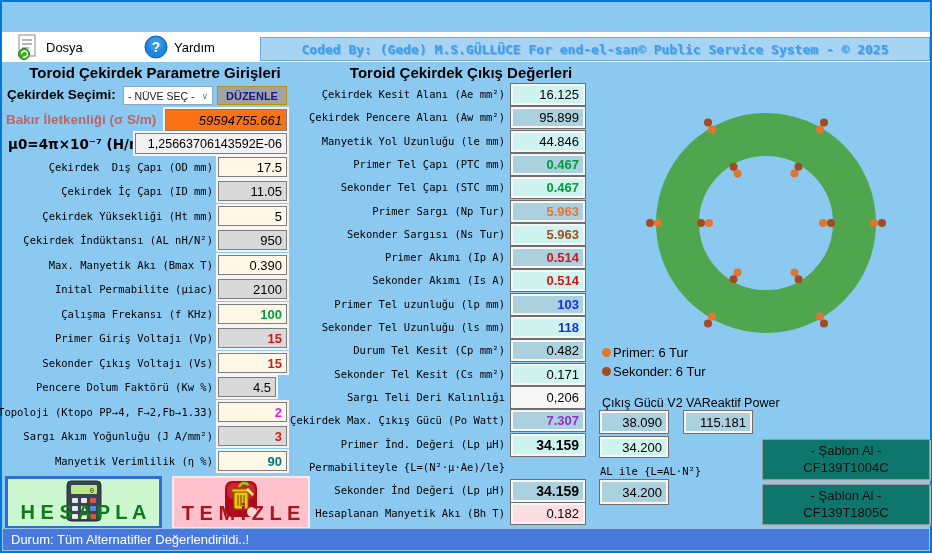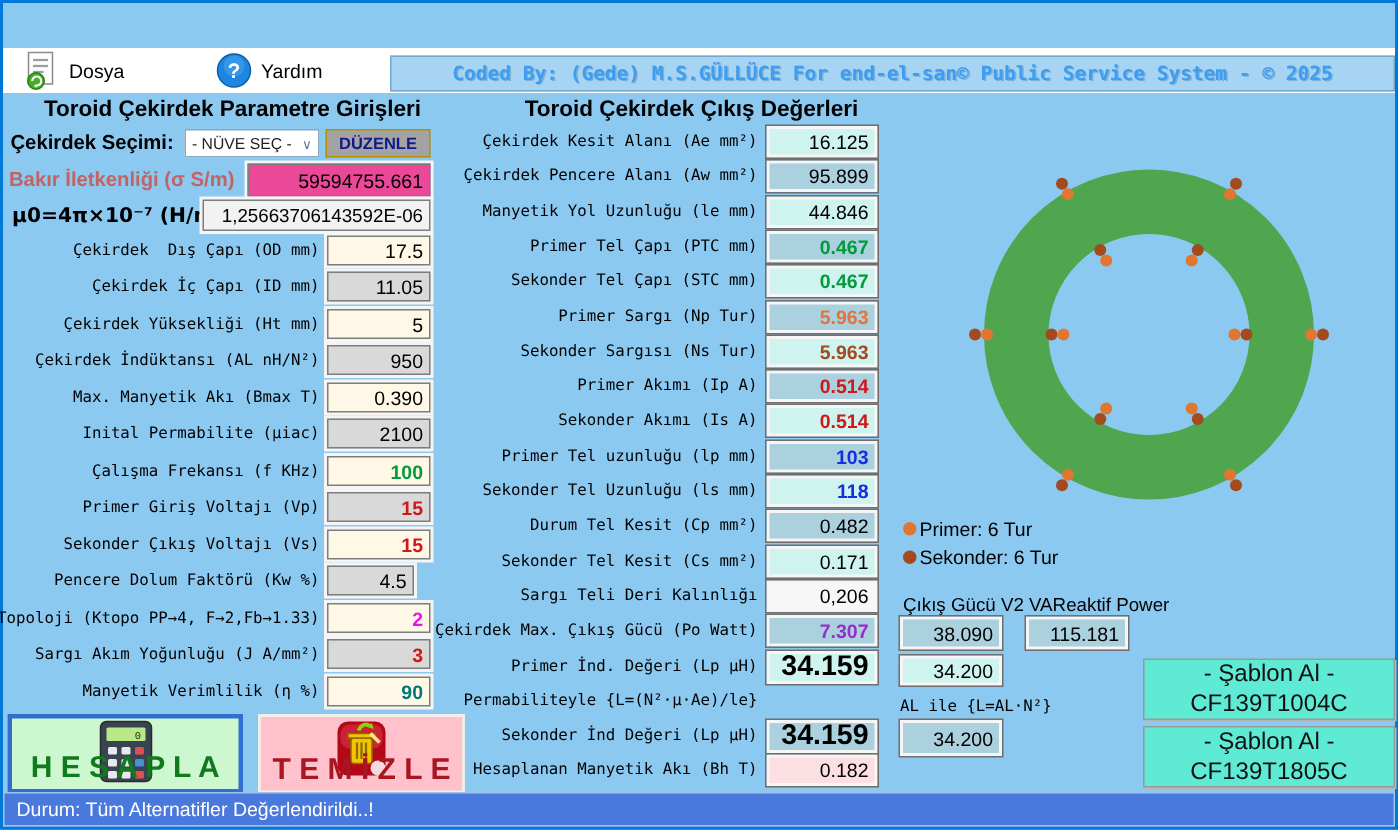--- a/index.html
+++ b/index.html
@@ -24,51 +24,51 @@
           text-shadow:1px 1px 0 rgba(46,110,170,.35);white-space:nowrap;}
   
   .hdr{position:absolute;font-weight:bold;font-size:15px;color:#000;display:flex;justify-content:center;white-space:nowrap;}
   
   .ml{position:absolute;display:flex;justify-content:flex-end;align-items:center;height:20px;
       font-family:"DejaVu Sans Mono",monospace;font-size:10.5px;color:#000;white-space:pre;}
   
   .fld{position:absolute;display:flex;align-items:center;justify-content:flex-end;
        padding:0 4px;font-size:13px;color:#000;box-sizing:border-box;white-space:nowrap;}
   .in{border:1px solid #7d7d7d;box-shadow:0 0 0 2px #f5f5f5;background:#FFF8E7;}
-  .bg-gy{background:#D9D9D9;} .bg-pinkin{background:#ec4899;} .bg-wt{background:#F2F2F2;}
+  .bg-gy{background:#D9D9D9;} .bg-pinkin{background:#f97316;font-style:italic;} .bg-wt{background:#F2F2F2;}
   .out{border:2px solid #f6f6f6;outline:1px solid #6f6f6f;}
   .bg-cy{background:#CFF4F0;} .bg-st{background:#ABD0DE;} .bg-wh{background:#F7F7F7;} .bg-pk{background:#FBDFE3;}
   .c-grn{color:#009B3A;font-weight:bold;} .c-red{color:#D01818;font-weight:bold;}
   .c-mag{color:#E318E3;font-weight:bold;} .c-tea{color:#007878;font-weight:bold;}
   .c-org{color:#E0763C;font-weight:bold;} .c-brn{color:#A34A1F;font-weight:bold;}
   .c-blu{color:#1430DC;font-weight:bold;} .c-pur{color:#9430C8;font-weight:bold;}
-  .c-bld{font-weight:bold;font-size:19px;}
+  .c-bld{font-weight:bold;font-size:14px;}
   .lbl-bold{position:absolute;font-weight:bold;font-size:13.5px;color:#000;white-space:nowrap;}
   .copper-lb{color:#C06464;}
   .mu0-lb{font-family:"DejaVu Sans",sans-serif;}
   
   .select{position:absolute;left:123px;top:86px;width:90px;height:19px;background:#fff;border:1px solid #8AA6C0;
           box-sizing:border-box;display:flex;align-items:center;justify-content:space-between;padding:0 4px;
           font-size:10.5px;color:#222;}
   .chev{color:#5A78A0;font-size:9px;}
   .duzenle{position:absolute;left:217px;top:86px;width:70px;height:19px;background:#a3a3a3;border:1px solid #B89000;
            box-sizing:border-box;color:#101A8C;font-weight:bold;font-size:11px;display:flex;align-items:center;justify-content:center;}
   
   .btn-hes{position:absolute;left:5px;top:476px;width:157px;height:53px;background:#CDF7CE;border:3px solid #2F6FD0;box-sizing:border-box;}
   .btn-tem{position:absolute;left:172px;top:476px;width:138px;height:53px;background:#FFC2CC;border:2px solid #F2EDE8;box-sizing:border-box;}
   .bigtxt{position:absolute;left:0;bottom:2px;width:100%;text-align:center;font-weight:bold;font-size:20px;white-space:nowrap;}
   .hes-t{color:#117A1E;} .tem-t{color:#A81622;}
   .btn-ico{position:absolute;left:50%;top:1px;transform:translateX(-50%);}
   
   .legend{position:absolute;left:602px;font-size:13px;color:#000;display:flex;align-items:center;gap:2px;white-space:nowrap;}
   .dot{width:9px;height:9px;border-radius:50%;display:inline-block;}
   .slabel{position:absolute;font-size:12.5px;color:#000;white-space:nowrap;}
-  .sablon{position:absolute;left:762px;width:168px;height:41px;background:#5eead4;border:1px solid #9a9a9a;
+  .sablon{position:absolute;left:762px;width:168px;height:41px;background:#0f766e;border:1px solid #9a9a9a;
           box-sizing:border-box;display:flex;flex-direction:column;align-items:center;justify-content:center;
-          font-size:16px;color:#111;line-height:1.25;box-shadow:1px 1px 0 #b5b5b5;}
+          font-size:13px;color:#111;line-height:1.25;box-shadow:1px 1px 0 #b5b5b5;}
   
   .statusbar{position:absolute;left:2px;top:528px;width:928px;height:23px;background:#4A79DD;
              border:1px solid #9EC3EF;box-sizing:border-box;color:#fff;font-size:13px;
              display:flex;align-items:center;padding-left:8px;}
   .toroid{position:absolute;left:616px;top:73px;width:300px;height:300px;}
 </style>
 </head>
 <body>
 
 <div class="win">

